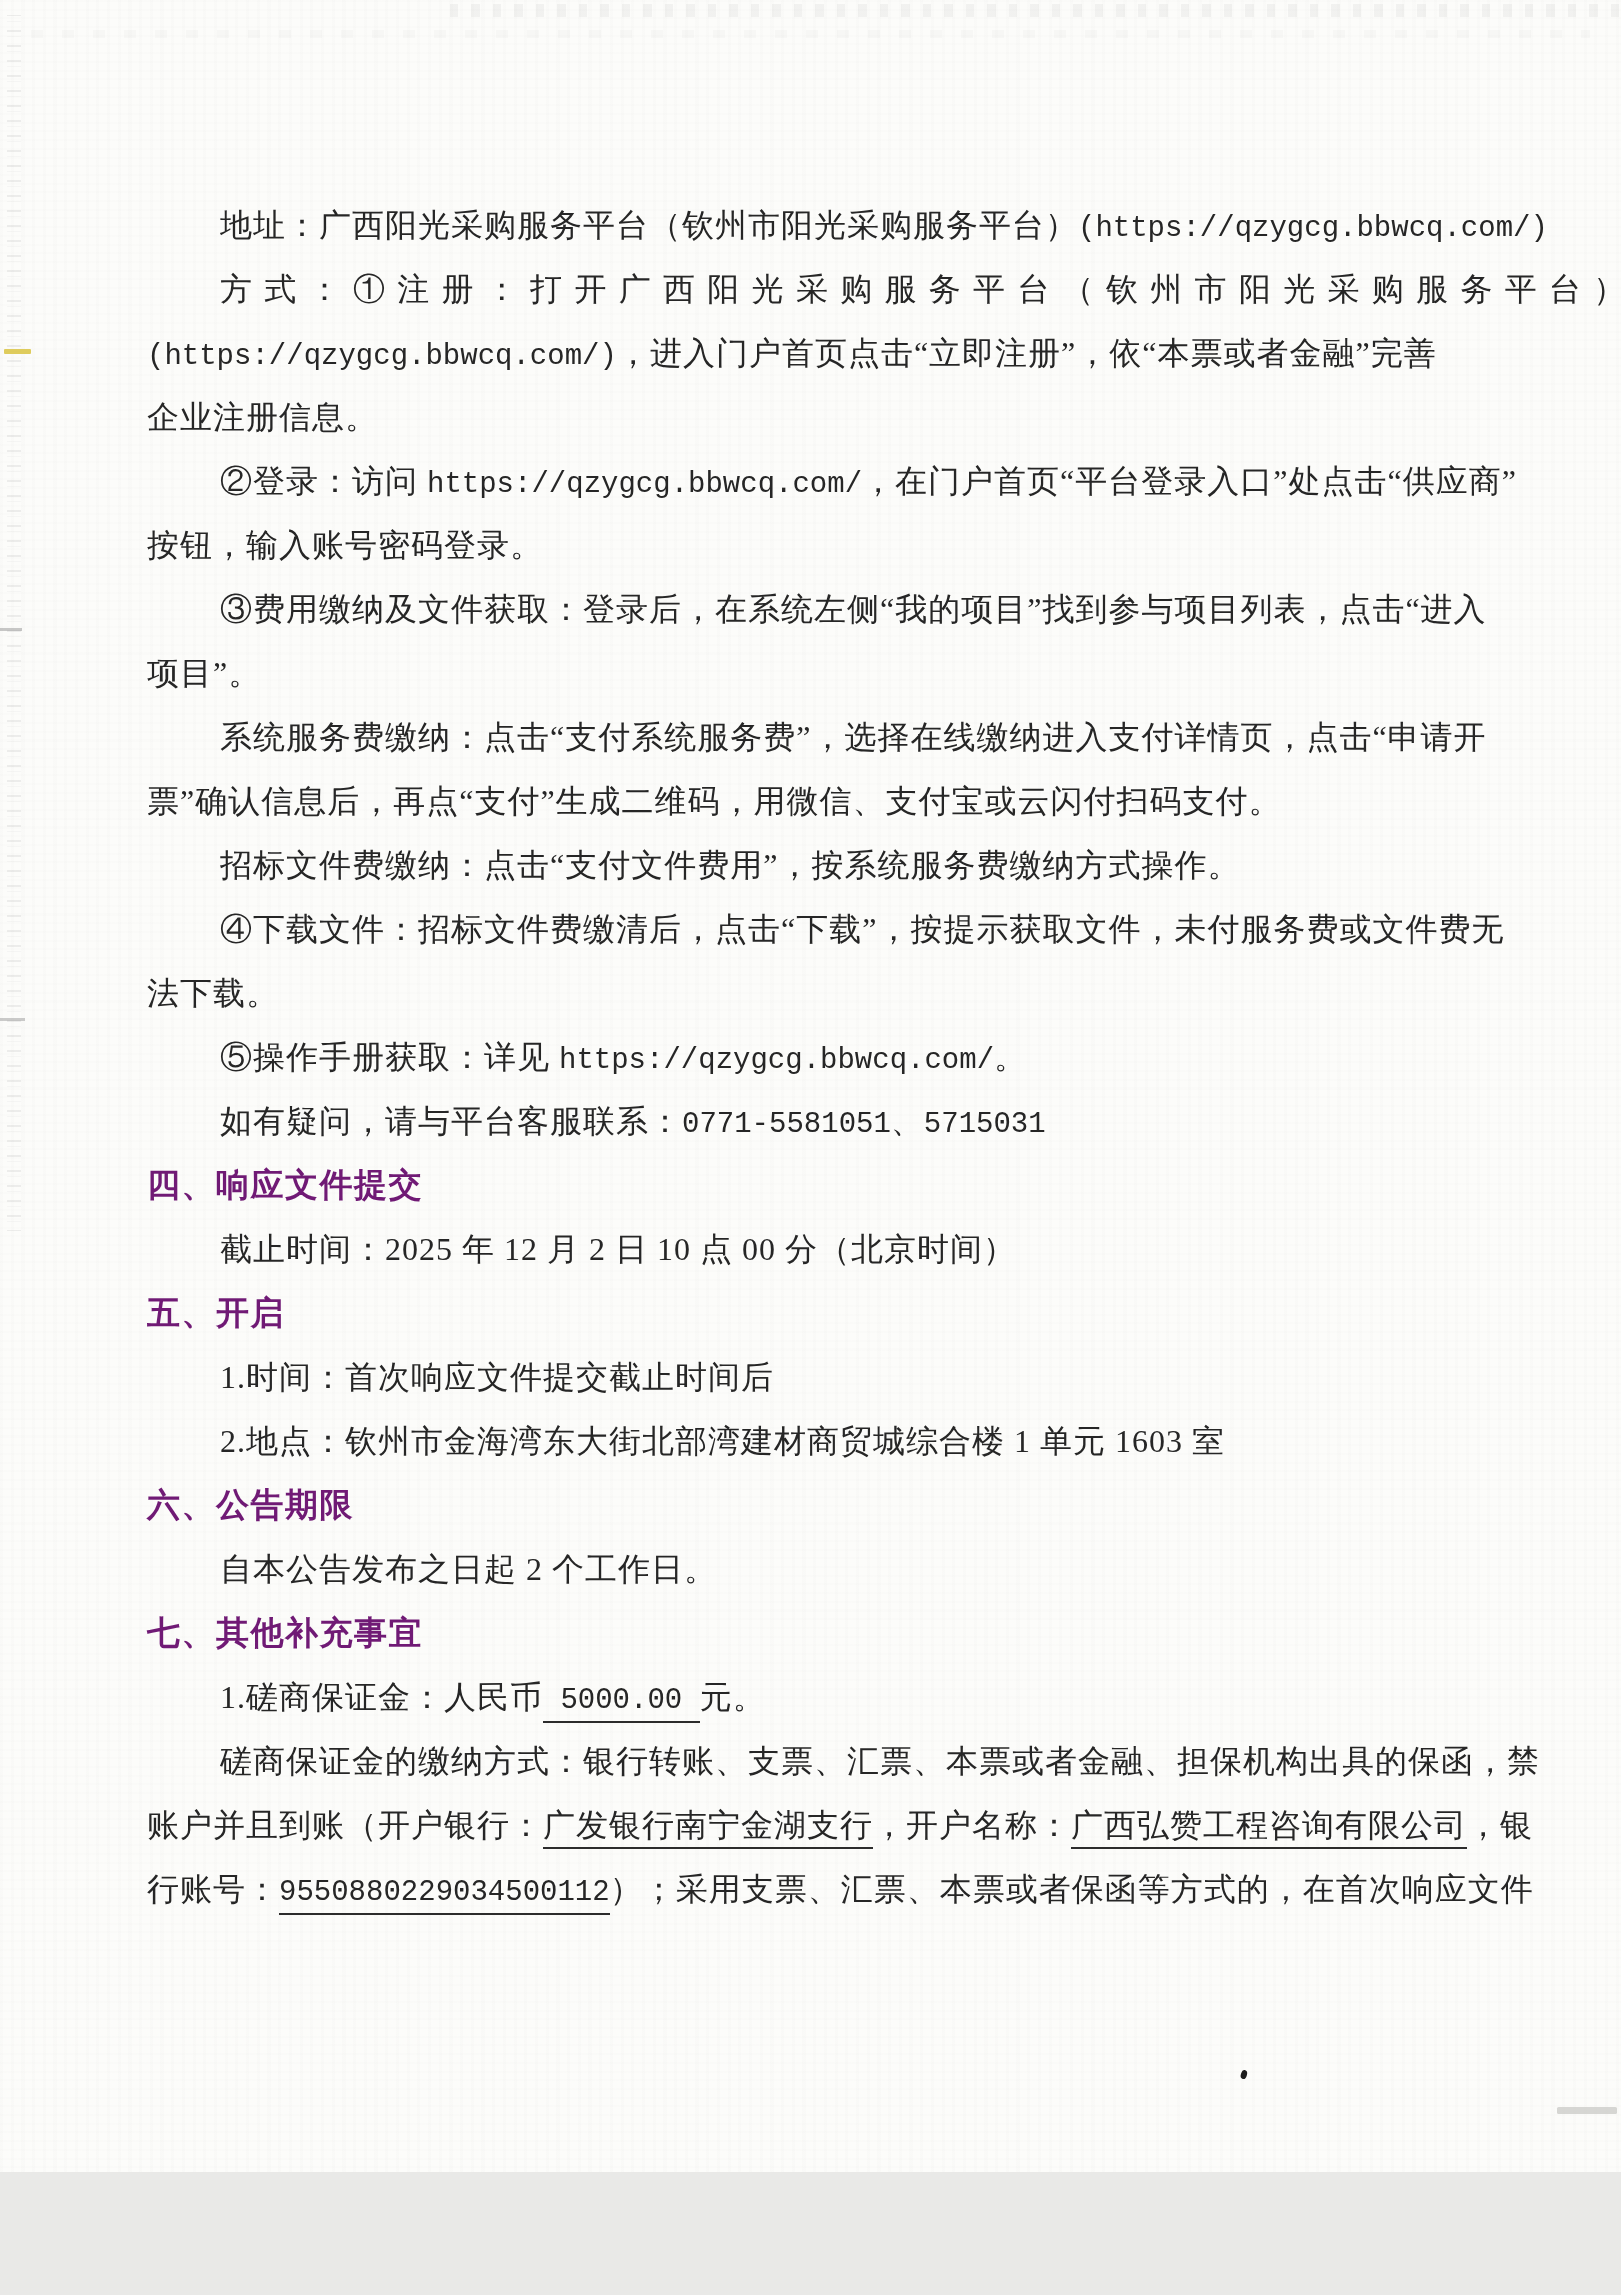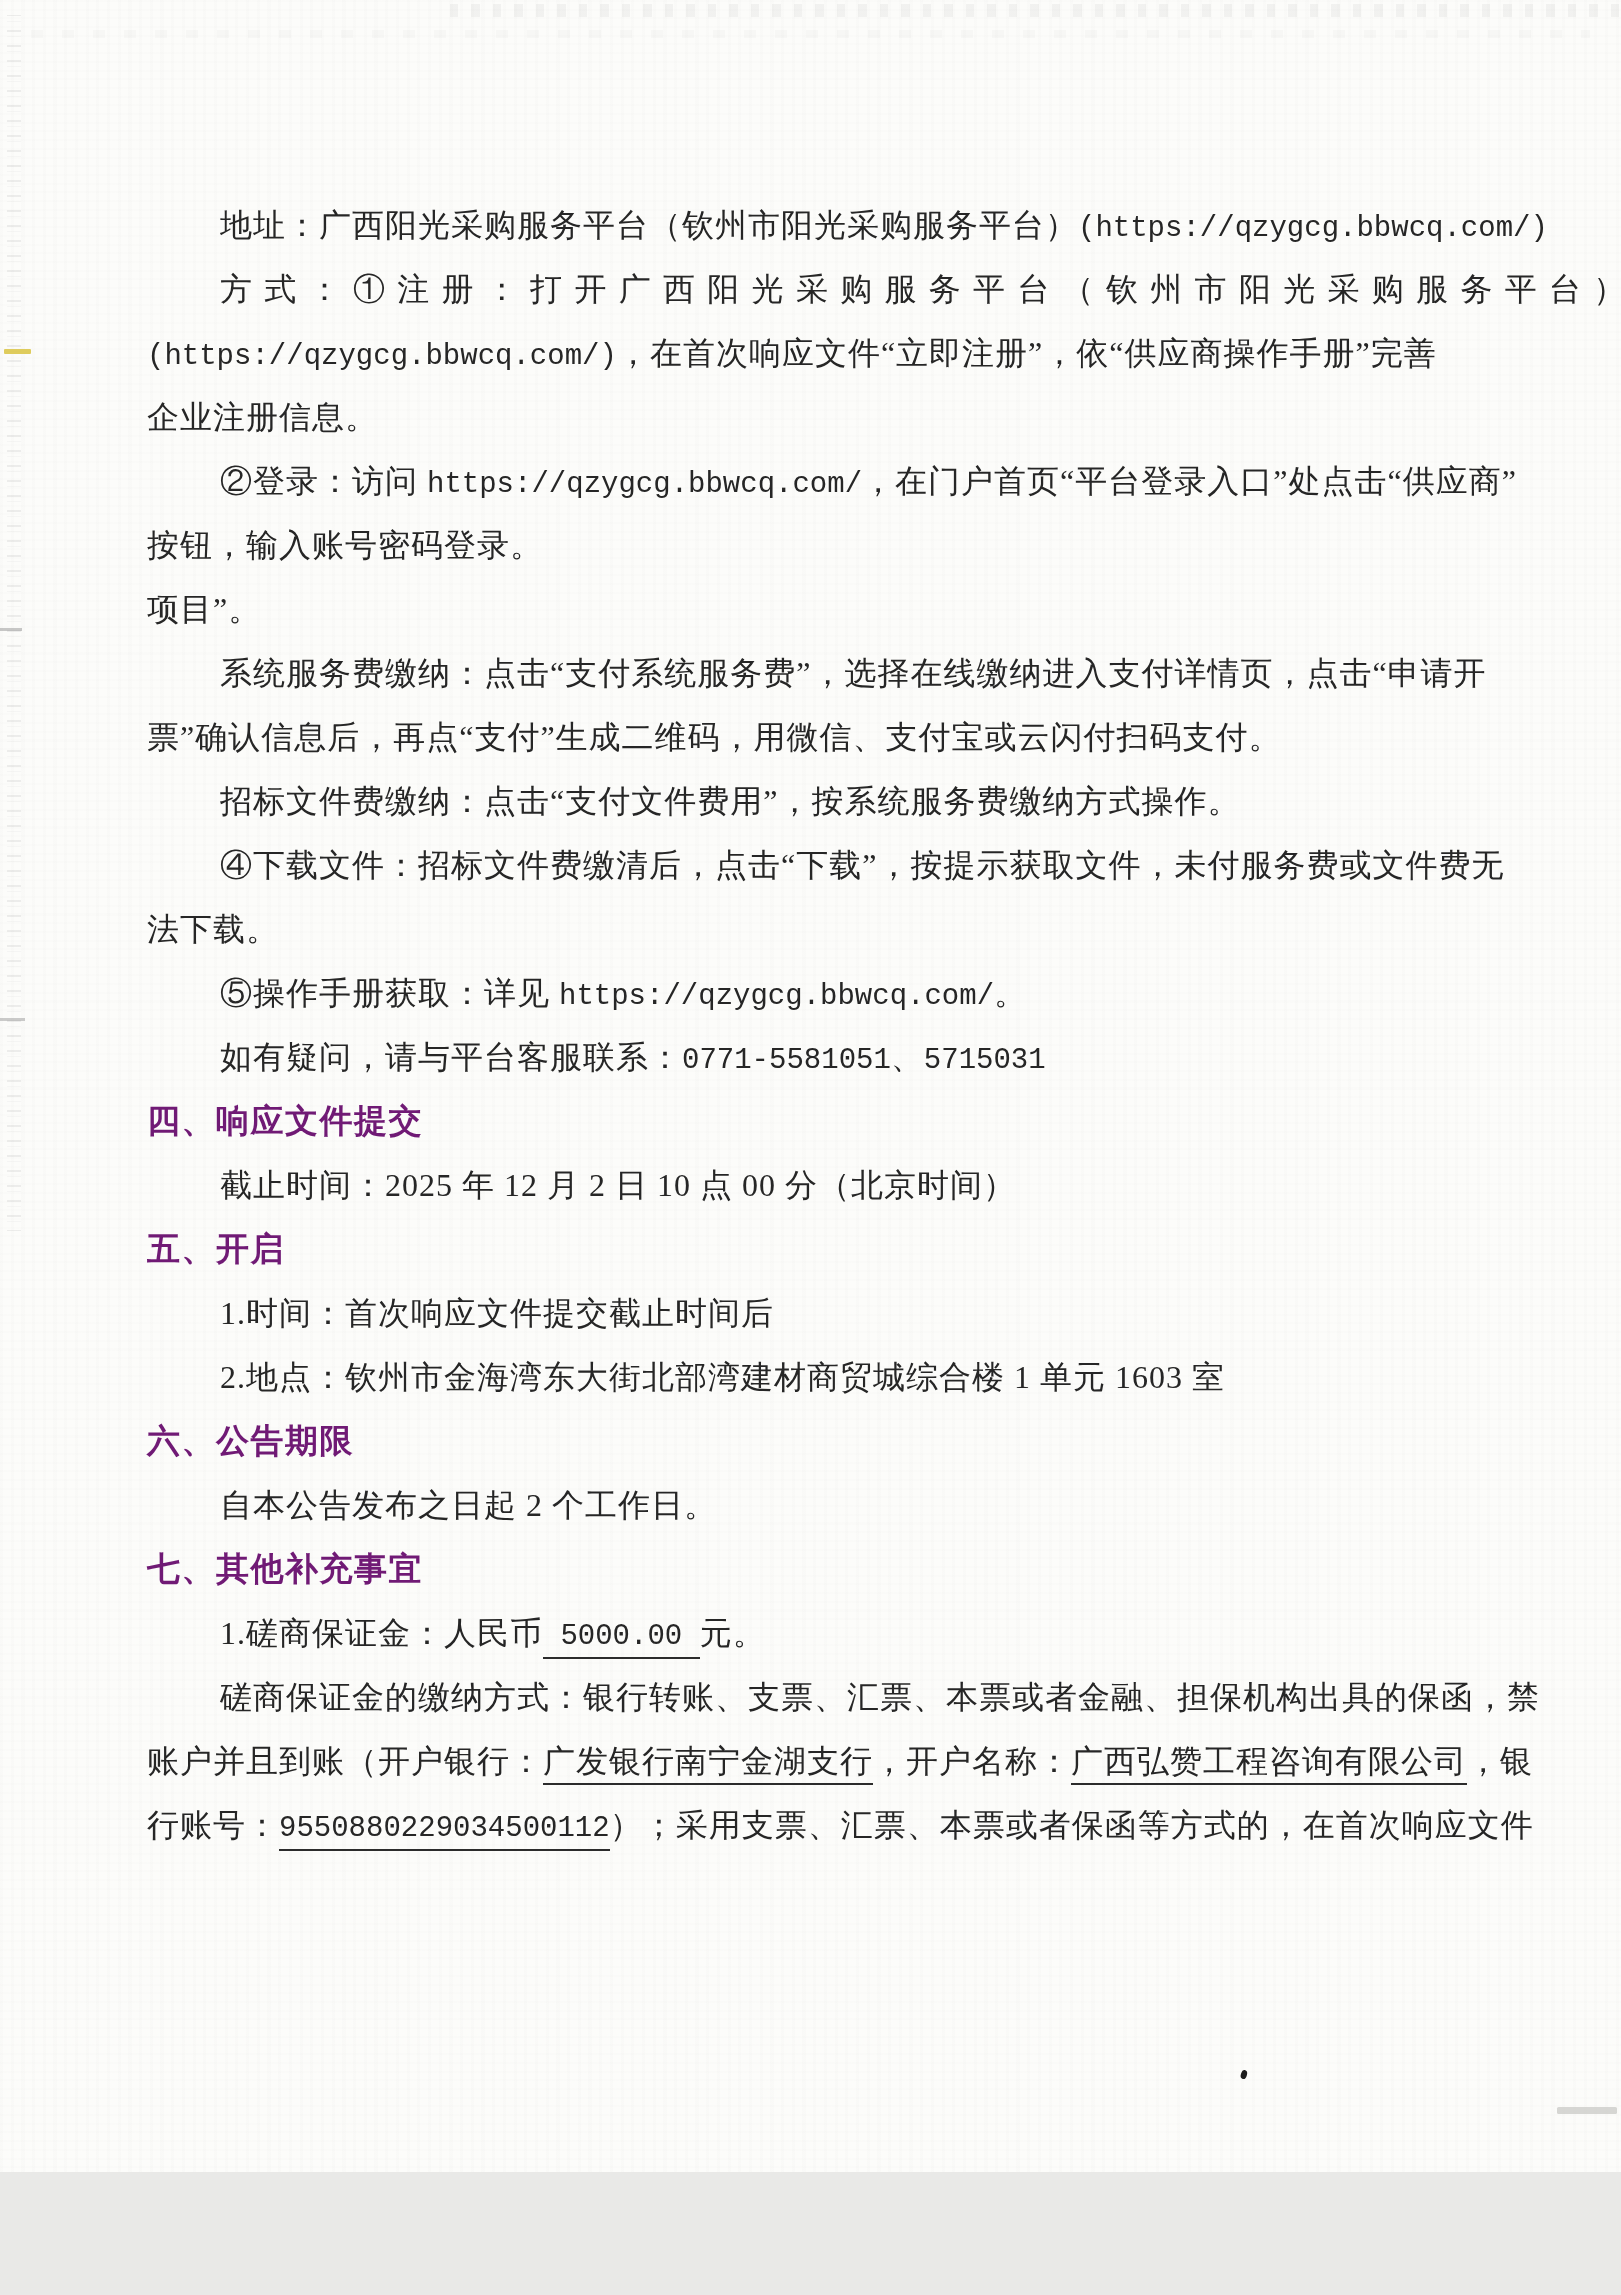--- a/index.html
+++ b/index.html
@@ -99,24 +99,25 @@
   <div class="smudge-top-a"></div>
   <div class="smudge-top-b"></div>
   <div class="yellow-dash"></div>
   <div class="edge-dash-1"></div>
   <div class="edge-dash-2"></div>
   <div class="edge-dash-3"></div>
   <div class="ink-speck"></div>
   <div id="doc">
       <div class="line indent"><span class="seg">地址：广西阳光采购服务平台（钦州市阳光采购服务平台）</span><span class="seg m">(https://qzygcg.bbwcq.com/)</span></div>
       <div class="line indent wide"><span class="seg">方式：①注册：打开广西阳光采购服务平台（钦州市阳光采购服务平台）</span></div>
-      <div class="line"><span class="seg m">(https://qzygcg.bbwcq.com/)</span><span class="seg">，在首次响应文件“立即注册”，依“供应商操作手册”完善</span></div>
+      <div class="line"><span class="seg m">(https://qzygcg.bbwcq.com/)</span><span class="seg">，进入门户首页点击“立即注册”，依“本票或者金融”完善</span></div>
       <div class="line"><span class="seg">企业注册信息。</span></div>
       <div class="line indent"><span class="seg">②登录：访问 </span><span class="seg m">https://qzygcg.bbwcq.com/</span><span class="seg">，在门户首页“平台登录入口”处点击“供应商”</span></div>
       <div class="line"><span class="seg">按钮，输入账号密码登录。</span></div>
+      <div class="line indent"><span class="seg">③费用缴纳及文件获取：登录后，在系统左侧“我的项目”找到参与项目列表，点击“进入</span></div>
       <div class="line"><span class="seg">项目”。</span></div>
       <div class="line indent"><span class="seg">系统服务费缴纳：点击“支付系统服务费”，选择在线缴纳进入支付详情页，点击“申请开</span></div>
       <div class="line"><span class="seg">票”确认信息后，再点“支付”生成二维码，用微信、支付宝或云闪付扫码支付。</span></div>
       <div class="line indent"><span class="seg">招标文件费缴纳：点击“支付文件费用”，按系统服务费缴纳方式操作。</span></div>
       <div class="line indent"><span class="seg">④下载文件：招标文件费缴清后，点击“下载”，按提示获取文件，未付服务费或文件费无</span></div>
       <div class="line"><span class="seg">法下载。</span></div>
       <div class="line indent"><span class="seg">⑤操作手册获取：详见 </span><span class="seg m">https://qzygcg.bbwcq.com/</span><span class="seg">。</span></div>
       <div class="line indent"><span class="seg">如有疑问，请与平台客服联系：</span><span class="seg m">0771-5581051</span><span class="seg">、</span><span class="seg m">5715031</span></div>
       <div class="line bold"><span class="seg">四、响应文件提交</span></div>
       <div class="line indent"><span class="seg">截止时间：2025 年 12 月 2 日 10 点 00 分（北京时间）</span></div>

